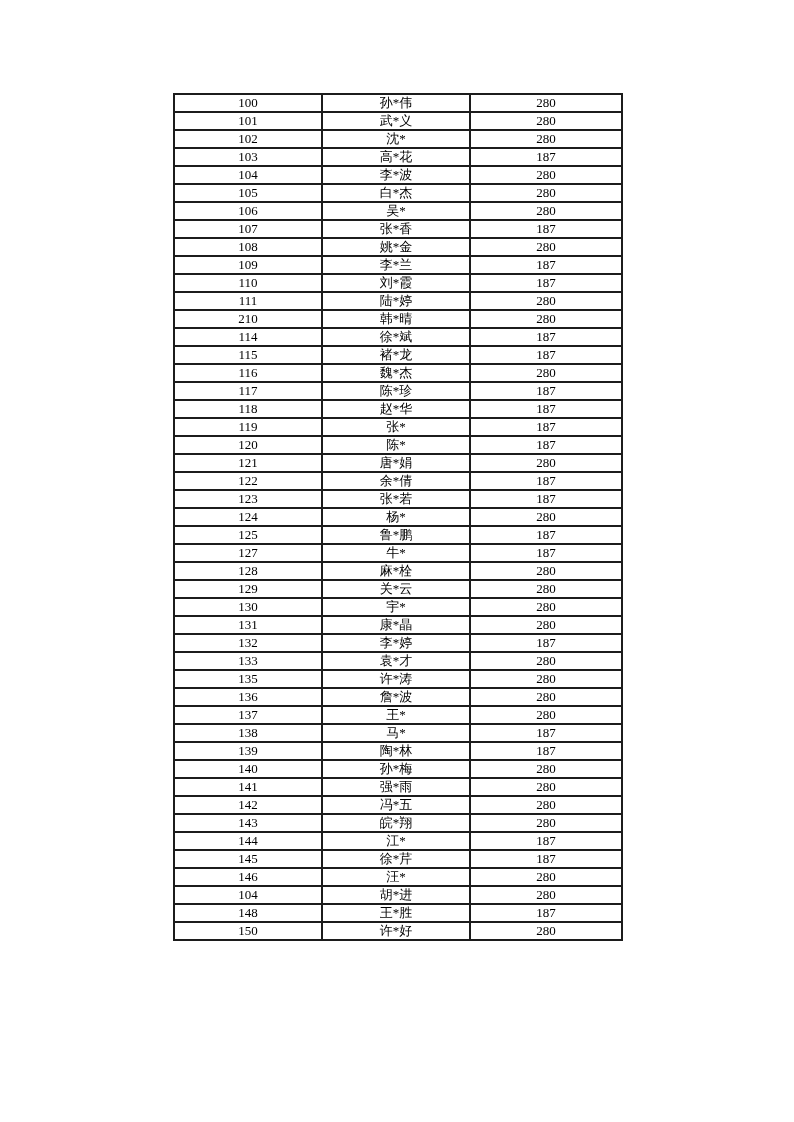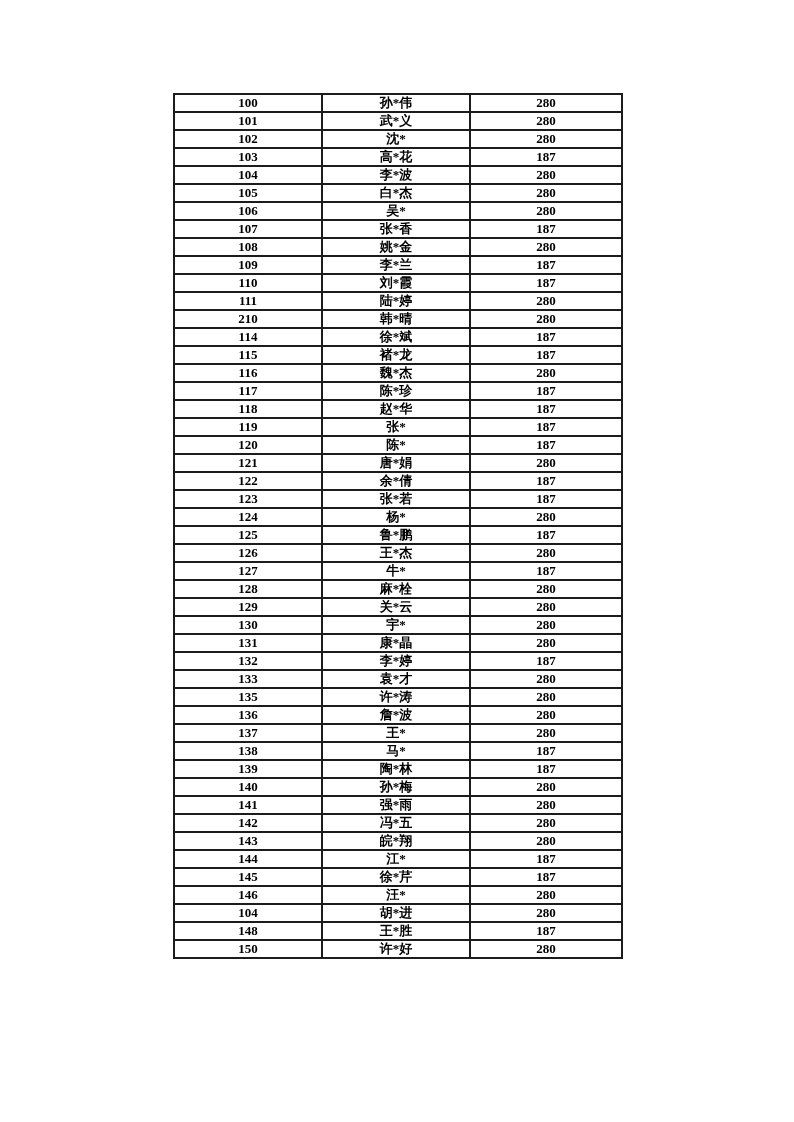--- a/index.html
+++ b/index.html
@@ -7,21 +7,20 @@
     padding: 0;
     background: #ffffff;
   }
   .page {
     position: relative;
     width: 794px;
     height: 1122px;
     background: #ffffff;
     overflow: hidden;
     font-family: "Liberation Serif", "DejaVu Serif", serif;
-    font-weight: bold;
   }
   table.roster {
     position: absolute;
     left: 173px;
     top: 93px;
     width: 448px;
     border-collapse: collapse;
     table-layout: fixed;
   }
   table.roster td {
@@ -168,25 +167,20 @@
           <td>124</td>
           <td>杨*</td>
           <td>280</td>
         </tr>
         <tr>
           <td>125</td>
           <td>鲁*鹏</td>
           <td>187</td>
         </tr>
         <tr>
-          <td>126</td>
-          <td>王*杰</td>
-          <td>280</td>
-        </tr>
-        <tr>
           <td>127</td>
           <td>牛*</td>
           <td>187</td>
         </tr>
         <tr>
           <td>128</td>
           <td>麻*栓</td>
           <td>280</td>
         </tr>
         <tr>

